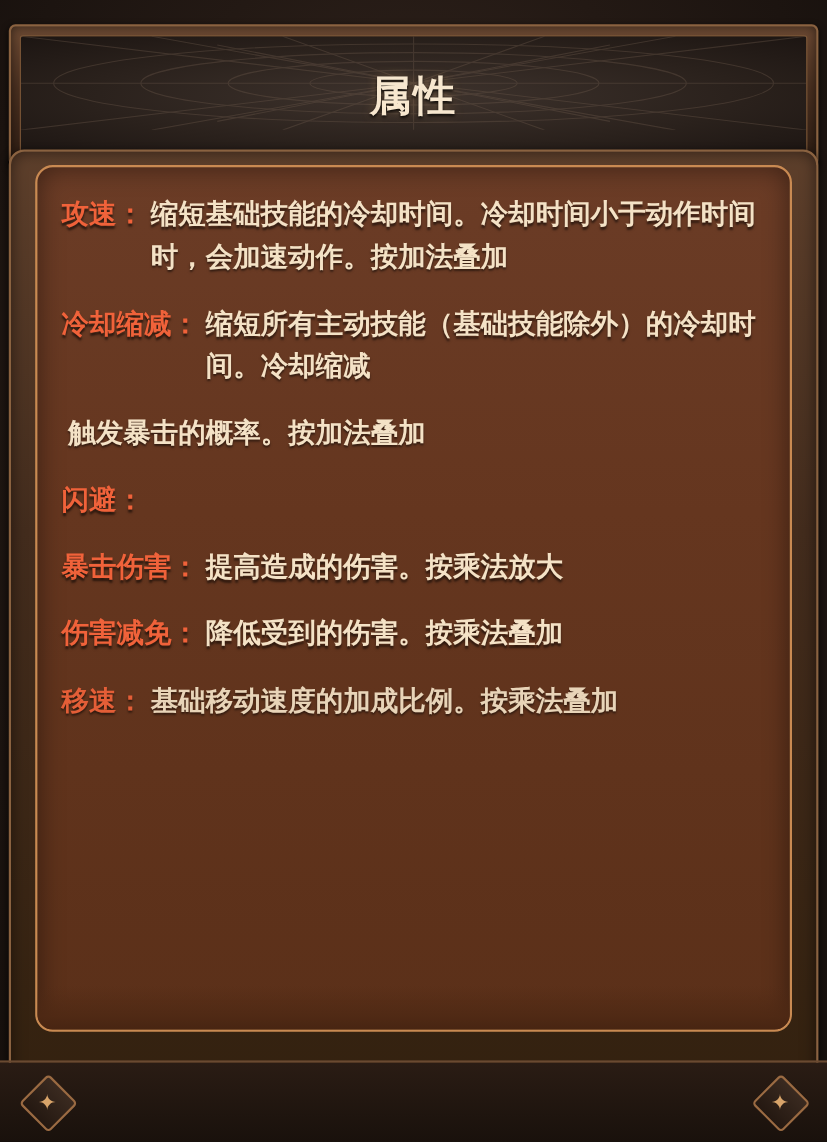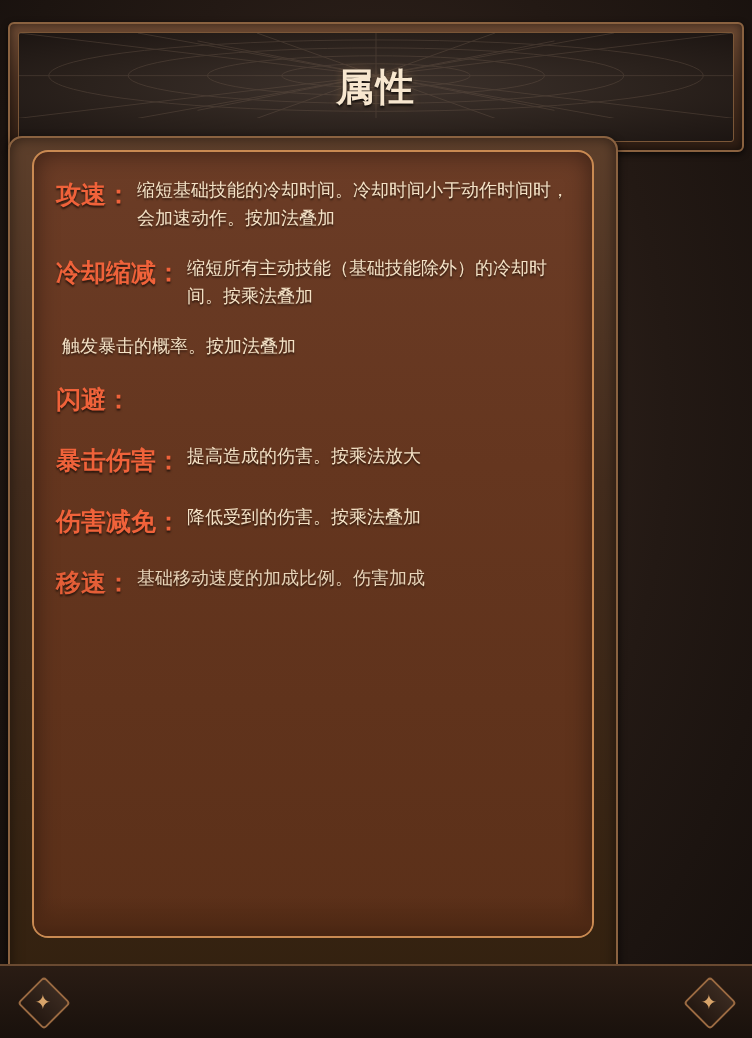--- a/index.html
+++ b/index.html
@@ -67,21 +67,21 @@
     font-weight: bold;
     letter-spacing: 2px;
     text-shadow: 0 2px 3px rgba(0,0,0,.9), 0 0 10px rgba(255,190,120,.28);
   }
 
   
   .panel-wrap {
     position: absolute;
     left: 8px;
     top: 136px;
-    width: 610px;
+    width: 736px;
     height: 866px;
   }
   .panel-outer {
     position: absolute;
     inset: 0;
     border-radius: 14px;
     background: linear-gradient(180deg, #5d3f2b 0%, #432c1d 40%, #33210f 100%);
     border: 2px solid #8a6240;
     box-shadow: 0 3px 8px rgba(0,0,0,.75), inset 0 0 14px rgba(0,0,0,.5);
   }
@@ -116,24 +116,25 @@
     white-space: nowrap;
     color: #f0623a;
     font-weight: bold;
     font-size: 25px;
     line-height: 1.55;
     text-shadow: 0 2px 2px rgba(0,0,0,.6);
   }
   .entry-row .desc {
     flex: 1 1 auto;
     color: #f4e2c6;
-    font-size: 18px;
+    font-size: 25px;
     line-height: 1.55;
     padding-left: 6px;
     text-shadow: 0 2px 2px rgba(0,0,0,.55);
+    font-weight: bold;
   }
   .entry-row.clipped .desc,
   .entry-row.clipped .term {
     opacity: .92;
   }
 
   .fade-bottom {
     position: absolute;
     left: 0;
     right: 0;
@@ -219,21 +220,21 @@
     <div class="panel-inner">
       <div class="list">
 
         <div class="entry-row">
           <span class="term">攻速：</span>
           <span class="desc">缩短基础技能的冷却时间。冷却时间小于动作时间时，会加速动作。按加法叠加</span>
         </div>
 
         <div class="entry-row">
           <span class="term">冷却缩减：</span>
-          <span class="desc">缩短所有主动技能（基础技能除外）的冷却时间。按乘法叠加</span>
+          <span class="desc">缩短所有主动技能（基础技能除外）的冷却时间。冷却缩减</span>
         </div>
 
         <div class="entry-row">
           <span class="desc">触发暴击的概率。按加法叠加</span>
         </div>
 
 
         <div class="entry-row">
           <span class="term">闪避：</span>
         </div>
@@ -244,21 +245,21 @@
         </div>
 
         <div class="entry-row">
           <span class="term">伤害减免：</span>
           <span class="desc">降低受到的伤害。按乘法叠加</span>
         </div>
 
 
         <div class="entry-row clipped">
           <span class="term">移速：</span>
-          <span class="desc">基础移动速度的加成比例。伤害加成</span>
+          <span class="desc">基础移动速度的加成比例。按乘法叠加</span>
         </div>
 
       </div>
       <div class="fade-bottom"></div>
     </div>
   </div>
 
   <div class="bottom-bar">
     <div class="orn left">
       <div class="diamond"></div>

